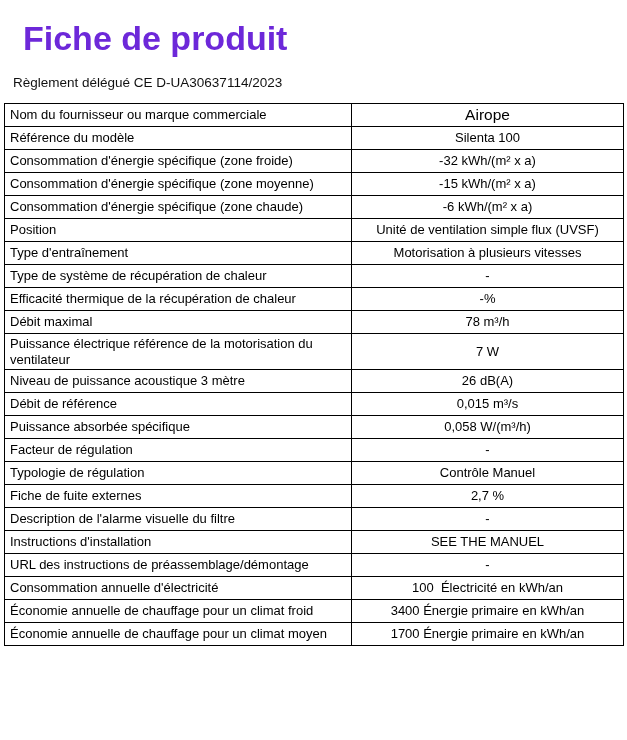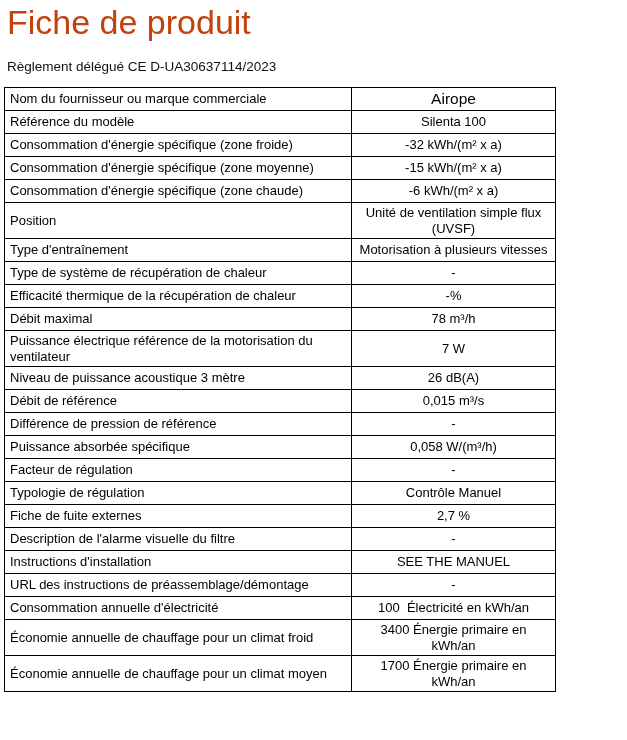--- a/index.html
+++ b/index.html
@@ -10,39 +10,39 @@
   .page {
     position: relative;
     width: 627px;
     height: 740px;
     background: #ffffff;
     font-family: "Liberation Sans", sans-serif;
     color: #000000;
     overflow: hidden;
   }
   .page-title {
-    margin: 0;
+    margin: 16px;
     padding: 2px 0 0 7px;
     font-size: 34px;
     line-height: 40px;
-    font-weight: normal;
-    color: #c2410c;
+    font-weight: bold;
+    color: #6d28d9;
     letter-spacing: 0px;
   }
   .page-subtitle {
     margin: 17px 0 0 0;
-    padding-left: 7px;
+    padding-left: 13px;
     font-size: 13.5px;
     line-height: 16px;
     color: #111111;
   }
   table.product-table {
     border-collapse: collapse;
     table-layout: fixed;
-    width: 552px;
+    width: 620px;
     margin: 12px 0 0 4px;
   }
   table.product-table td {
     border: 1px solid #000000;
     padding: 2px 5px;
     height: 18px;
     font-size: 13px;
     line-height: 15.5px;
     vertical-align: middle;
     overflow: hidden;
@@ -116,24 +116,20 @@
         </tr>
         <tr>
           <td class="label-cell">Niveau de puissance acoustique 3 mètre</td>
           <td class="value-cell">26 dB(A)</td>
         </tr>
         <tr>
           <td class="label-cell">Débit de référence</td>
           <td class="value-cell">0,015 m³/s</td>
         </tr>
         <tr>
-          <td class="label-cell">Différence de pression de référence</td>
-          <td class="value-cell">-</td>
-        </tr>
-        <tr>
           <td class="label-cell">Puissance absorbée spécifique</td>
           <td class="value-cell">0,058 W/(m³/h)</td>
         </tr>
         <tr>
           <td class="label-cell">Facteur de régulation</td>
           <td class="value-cell">-</td>
         </tr>
         <tr>
           <td class="label-cell">Typologie de régulation</td>
           <td class="value-cell">Contrôle Manuel</td>

